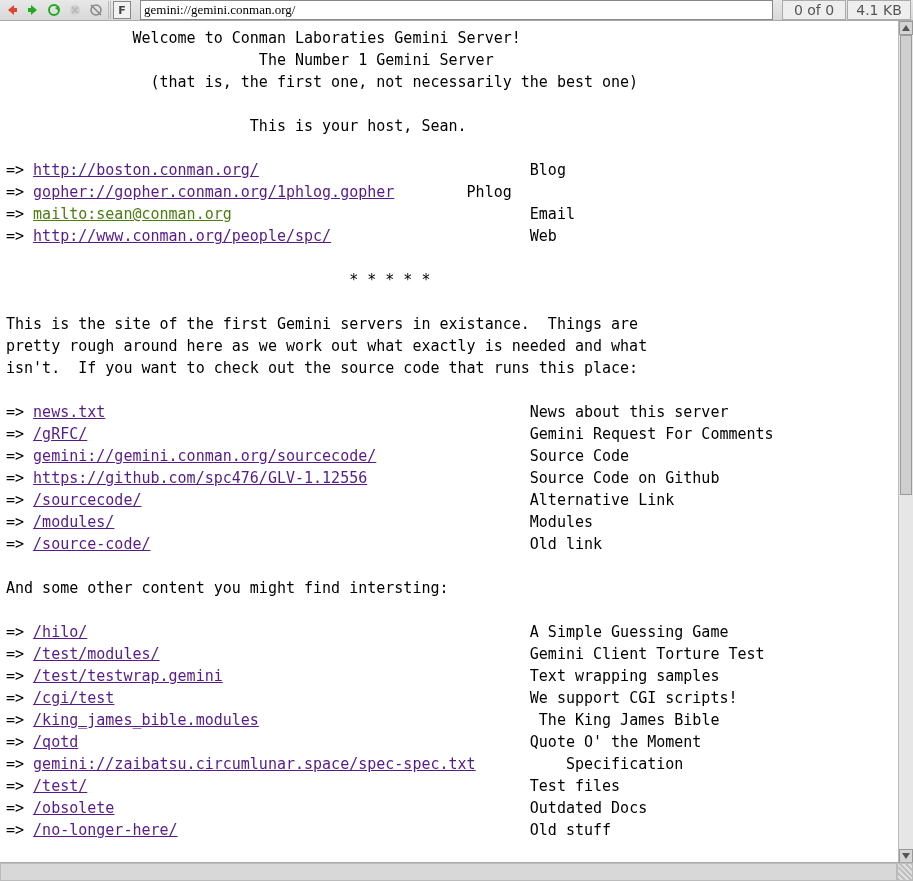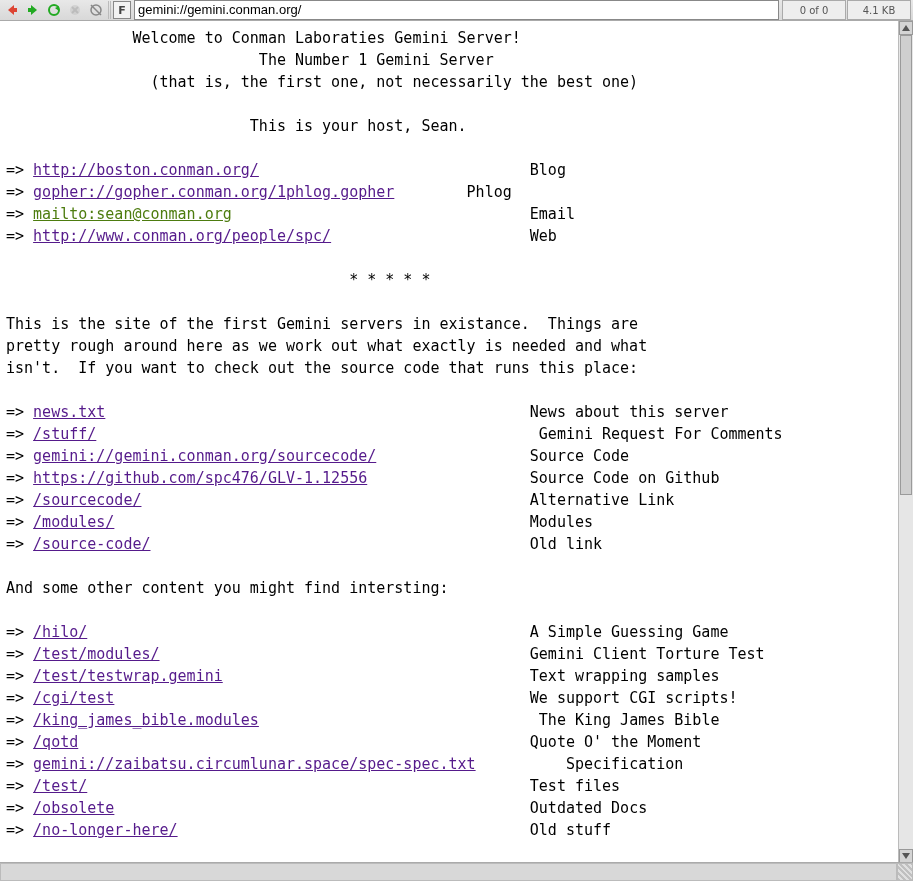--- a/index.html
+++ b/index.html
@@ -1,22 +1,22 @@
 <!DOCTYPE html>
 <html><head>
 <meta charset="utf-8">
 <style>
   html,body{margin:0;padding:0;font-family:"DejaVu Sans",Arial,sans-serif;font-size:12px;background:#fff;color:#000;overflow:hidden;height:881px;width:913px;}
   .toolbar{height:20px;background:linear-gradient(#e8e8e8,#d8d8d8);border-bottom:1px solid #aaa;display:flex;align-items:center;padding:0 2px;gap:1px;}
   .tbtn{width:18px;height:18px;display:flex;align-items:center;justify-content:center;border:1px solid transparent;border-radius:2px;}
   .tbtn svg{display:block;}
   .sep{width:3px;height:18px;background:repeating-linear-gradient(90deg,#bbb 0 1px,transparent 1px 2px);margin:0 1px;}
   .ftag{width:16px;height:16px;background:#f2f2f2;border:1px solid #888;display:flex;align-items:center;justify-content:center;font-weight:bold;font-size:11px;color:#444;}
-  .url{flex:1;height:18px;background:#fff;border:1px solid #888;margin:0 2px;padding:0 3px;font-family:Liberation Sans, sans-serif;font-size:13px;color:#000;line-height:18px;}
-  .rbox{width:62px;height:18px;background:#eee;border:1px solid #aaa;font-size:10px;color:#555;display:flex;align-items:center;justify-content:center;}
+  .url{flex:1;height:18px;background:#fff;border:1px solid #888;margin:0 8px;padding:0 3px;font-family:Liberation Serif, serif;font-size:13px;color:#000;line-height:18px;}
+  .rbox{width:62px;height:18px;background:#eee;border:1px solid #aaa;font-size:14px;color:#555;display:flex;align-items:center;justify-content:center;}
   .content-wrap{position:relative;height:842px;}
   .content{position:absolute;left:0;top:0;right:15px;bottom:0;overflow:hidden;padding:6px 6px 5px 6px;font-family:"DejaVu Sans Mono","Bitstream Vera Sans Mono",monospace;font-size:15px;line-height:22px;white-space:pre;color:#000;}
   .content a{text-align:center;}
   a.v{color:#551a8b;}
   a.u{color:#4d7c0f;}
   .vscroll{position:absolute;right:0;top:0;bottom:0;width:14px;background:#e6e6e6;border-left:1px solid #bbb;}
   .vscroll .up,.vscroll .down{height:14px;background:#d4d4d4;border:1px solid #999;box-sizing:border-box;display:flex;align-items:center;justify-content:center;}
   .vscroll .track{position:absolute;top:14px;bottom:14px;left:0;right:0;}
   .vscroll .thumb{position:absolute;left:1px;right:1px;top:0;height:460px;background:#cfcfcf;border:1px solid #9a9a9a;box-sizing:border-box;}
   .statusbar{position:absolute;left:0;right:0;bottom:0;height:18px;background:#e0e0e0;border-top:1px solid #aaa;display:flex;}
@@ -78,21 +78,21 @@
 =&gt; <a class="u" href="#">mailto:sean@conman.org</a>                                 Email
 =&gt; <a class="v" href="#">http://www.conman.org/people/spc/</a>                      Web
 
                                       * * * * *
 
 This is the site of the first Gemini servers in existance.  Things are
 pretty rough around here as we work out what exactly is needed and what
 isn't.  If you want to check out the source code that runs this place:
 
 =&gt; <a class="v" href="#">news.txt</a>                                               News about this server
-=&gt; <a class="v" href="#">/stuff/</a>                                                 Gemini Request For Comments
+=&gt; <a class="v" href="#">/gRFC/</a>                                                 Gemini Request For Comments
 =&gt; <a class="v" href="#">gemini://gemini.conman.org/sourcecode/</a>                 Source Code
 =&gt; <a class="v" href="#">https://github.com/spc476/GLV-1.12556</a>                  Source Code on Github
 =&gt; <a class="v" href="#">/sourcecode/</a>                                           Alternative Link
 =&gt; <a class="v" href="#">/modules/</a>                                              Modules
 =&gt; <a class="v" href="#">/source-code/</a>                                          Old link
 
 And some other content you might find intersting:
 
 =&gt; <a class="v" href="#">/hilo/</a>                                                 A Simple Guessing Game
 =&gt; <a class="v" href="#">/test/modules/</a>                                         Gemini Client Torture Test

